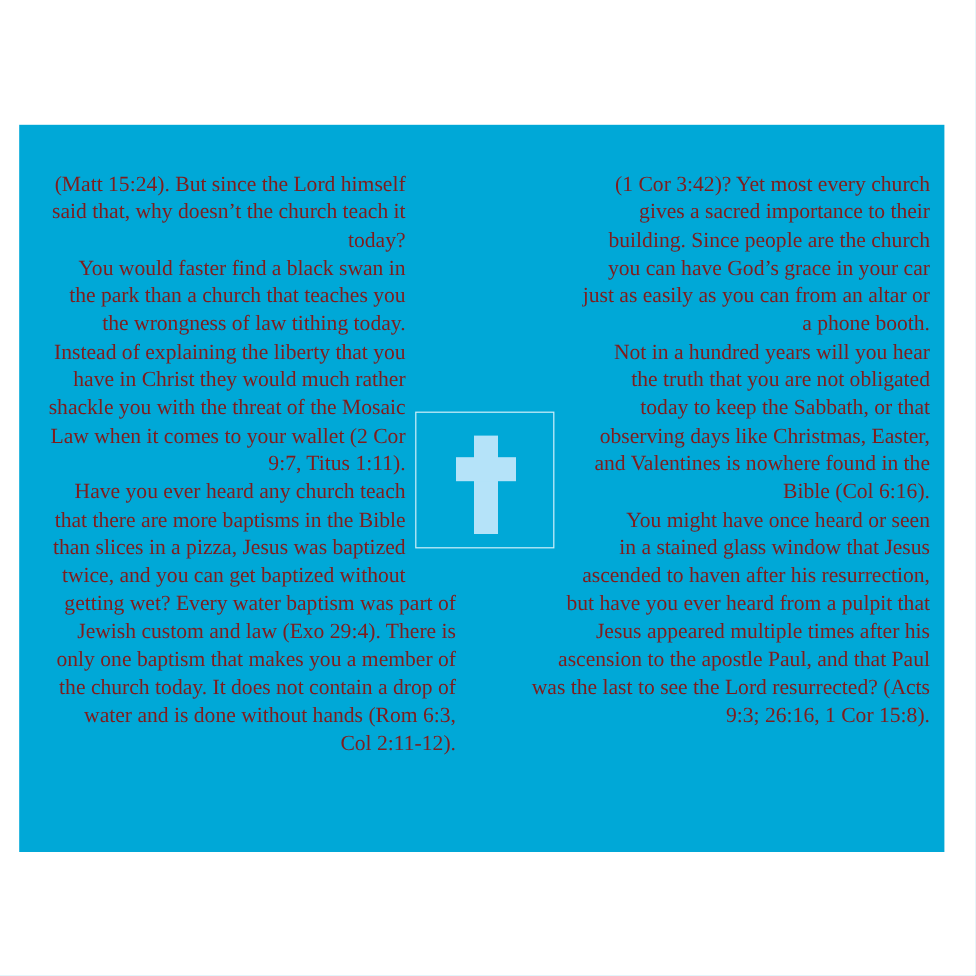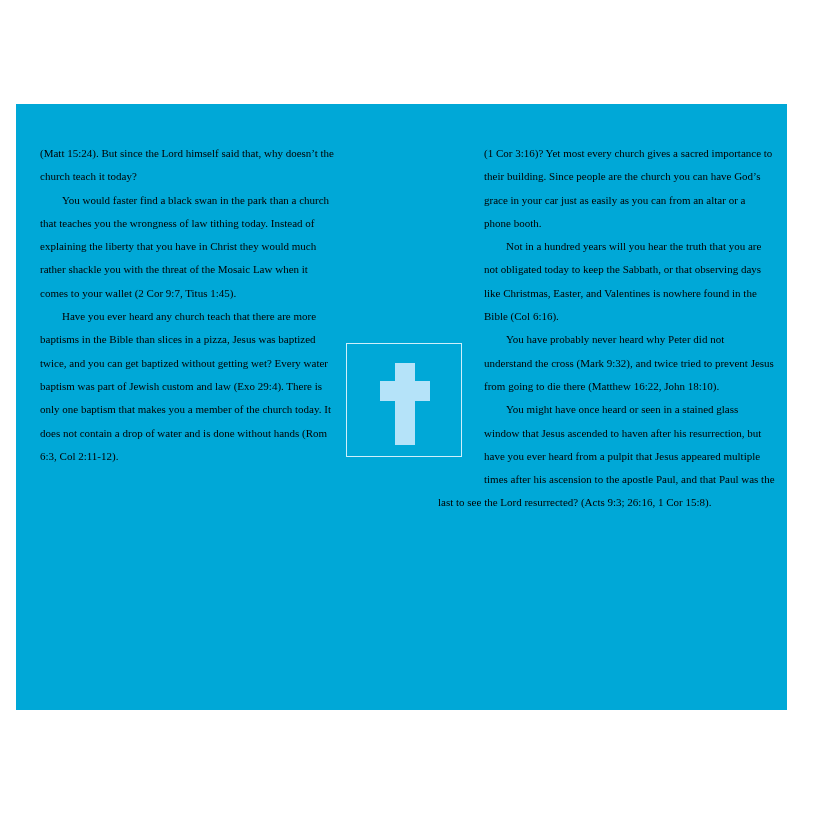--- a/index.html
+++ b/index.html
@@ -20,24 +20,24 @@
     left: 16px;
     top: 104px;
     width: 771px;
     height: 606px;
     background: #00a8d7;
     box-sizing: border-box;
     padding: 38px 12px 0 24px;
     display: flex;
   }
   .col {
-    color: #000000;
-    font-size: 11px;
+    color: #7f1d1d;
+    font-size: 18px;
     line-height: 23.3px;
-    text-align: left;
+    text-align: right;
   }
   .col-left  { width: 340px; margin-right: 58px; }
   .col-right { width: 337px; }
   .col p { margin: 0; text-indent: 22px; }
   .col p.first { text-indent: 0; }
   .spacer-left  { float: right; width: 42px; height: 132px; margin-top: 216px; }
   .spacer-right { float: left;  width: 46px; height: 156px; margin-top: 192px; }
   .cross-panel {
     position: absolute;
     left: 330px;
@@ -63,29 +63,28 @@
 </style>
 </head>
 <body>
 
 <div class="canvas">
   <div class="sheet">
 
     <div class="col col-left">
       <div class="spacer-left"></div>
       <p class="first">(Matt 15:24). But since the Lord himself said that, why doesn’t the church teach it today?</p>
-      <p>You would faster find a black swan in the park than a church that teaches you the wrongness of law tithing today. Instead of explaining the liberty that you have in Christ they would much rather shackle you with the threat of the Mosaic Law when it comes to your wallet (2 Cor 9:7, Titus 1:45).</p>
+      <p>You would faster find a black swan in the park than a church that teaches you the wrongness of law tithing today. Instead of explaining the liberty that you have in Christ they would much rather shackle you with the threat of the Mosaic Law when it comes to your wallet (2 Cor 9:7, Titus 1:11).</p>
       <p>Have you ever heard any church teach that there are more baptisms in the Bible than slices in a pizza, Jesus was baptized twice, and you can get baptized without getting wet? Every water baptism was part of Jewish custom and law (Exo 29:4). There is only one baptism that makes you a member of the church today. It does not contain a drop of water and is done without hands (Rom 6:3, Col 2:11-12).</p>
     </div>
 
     <div class="col col-right">
       <div class="spacer-right"></div>
-      <p class="first">(1 Cor 3:16)? Yet most every church gives a sacred importance to their building. Since people are the church you can have God’s grace in your car just as easily as you can from an altar or a phone booth.</p>
+      <p class="first">(1 Cor 3:42)? Yet most every church gives a sacred importance to their building. Since people are the church you can have God’s grace in your car just as easily as you can from an altar or a phone booth.</p>
       <p>Not in a hundred years will you hear the truth that you are not obligated today to keep the Sabbath, or that observing days like Christmas, Easter, and Valentines is nowhere found in the Bible (Col 6:16).</p>
-      <p>You have probably never heard why Peter did not understand the cross (Mark 9:32), and twice tried to prevent Jesus from going to die there (Matthew 16:22, John 18:10).</p>
       <p>You might have once heard or seen in a stained glass window that Jesus ascended to haven after his resurrection, but have you ever heard from a pulpit that Jesus appeared multiple times after his ascension to the apostle Paul, and that Paul was the last to see the Lord resurrected? (Acts 9:3; 26:16, 1 Cor 15:8).</p>
     </div>
 
     <div class="cross-panel">
       <div class="cross">
         <div class="cross-v"></div>
         <div class="cross-h"></div>
       </div>
     </div>
 

